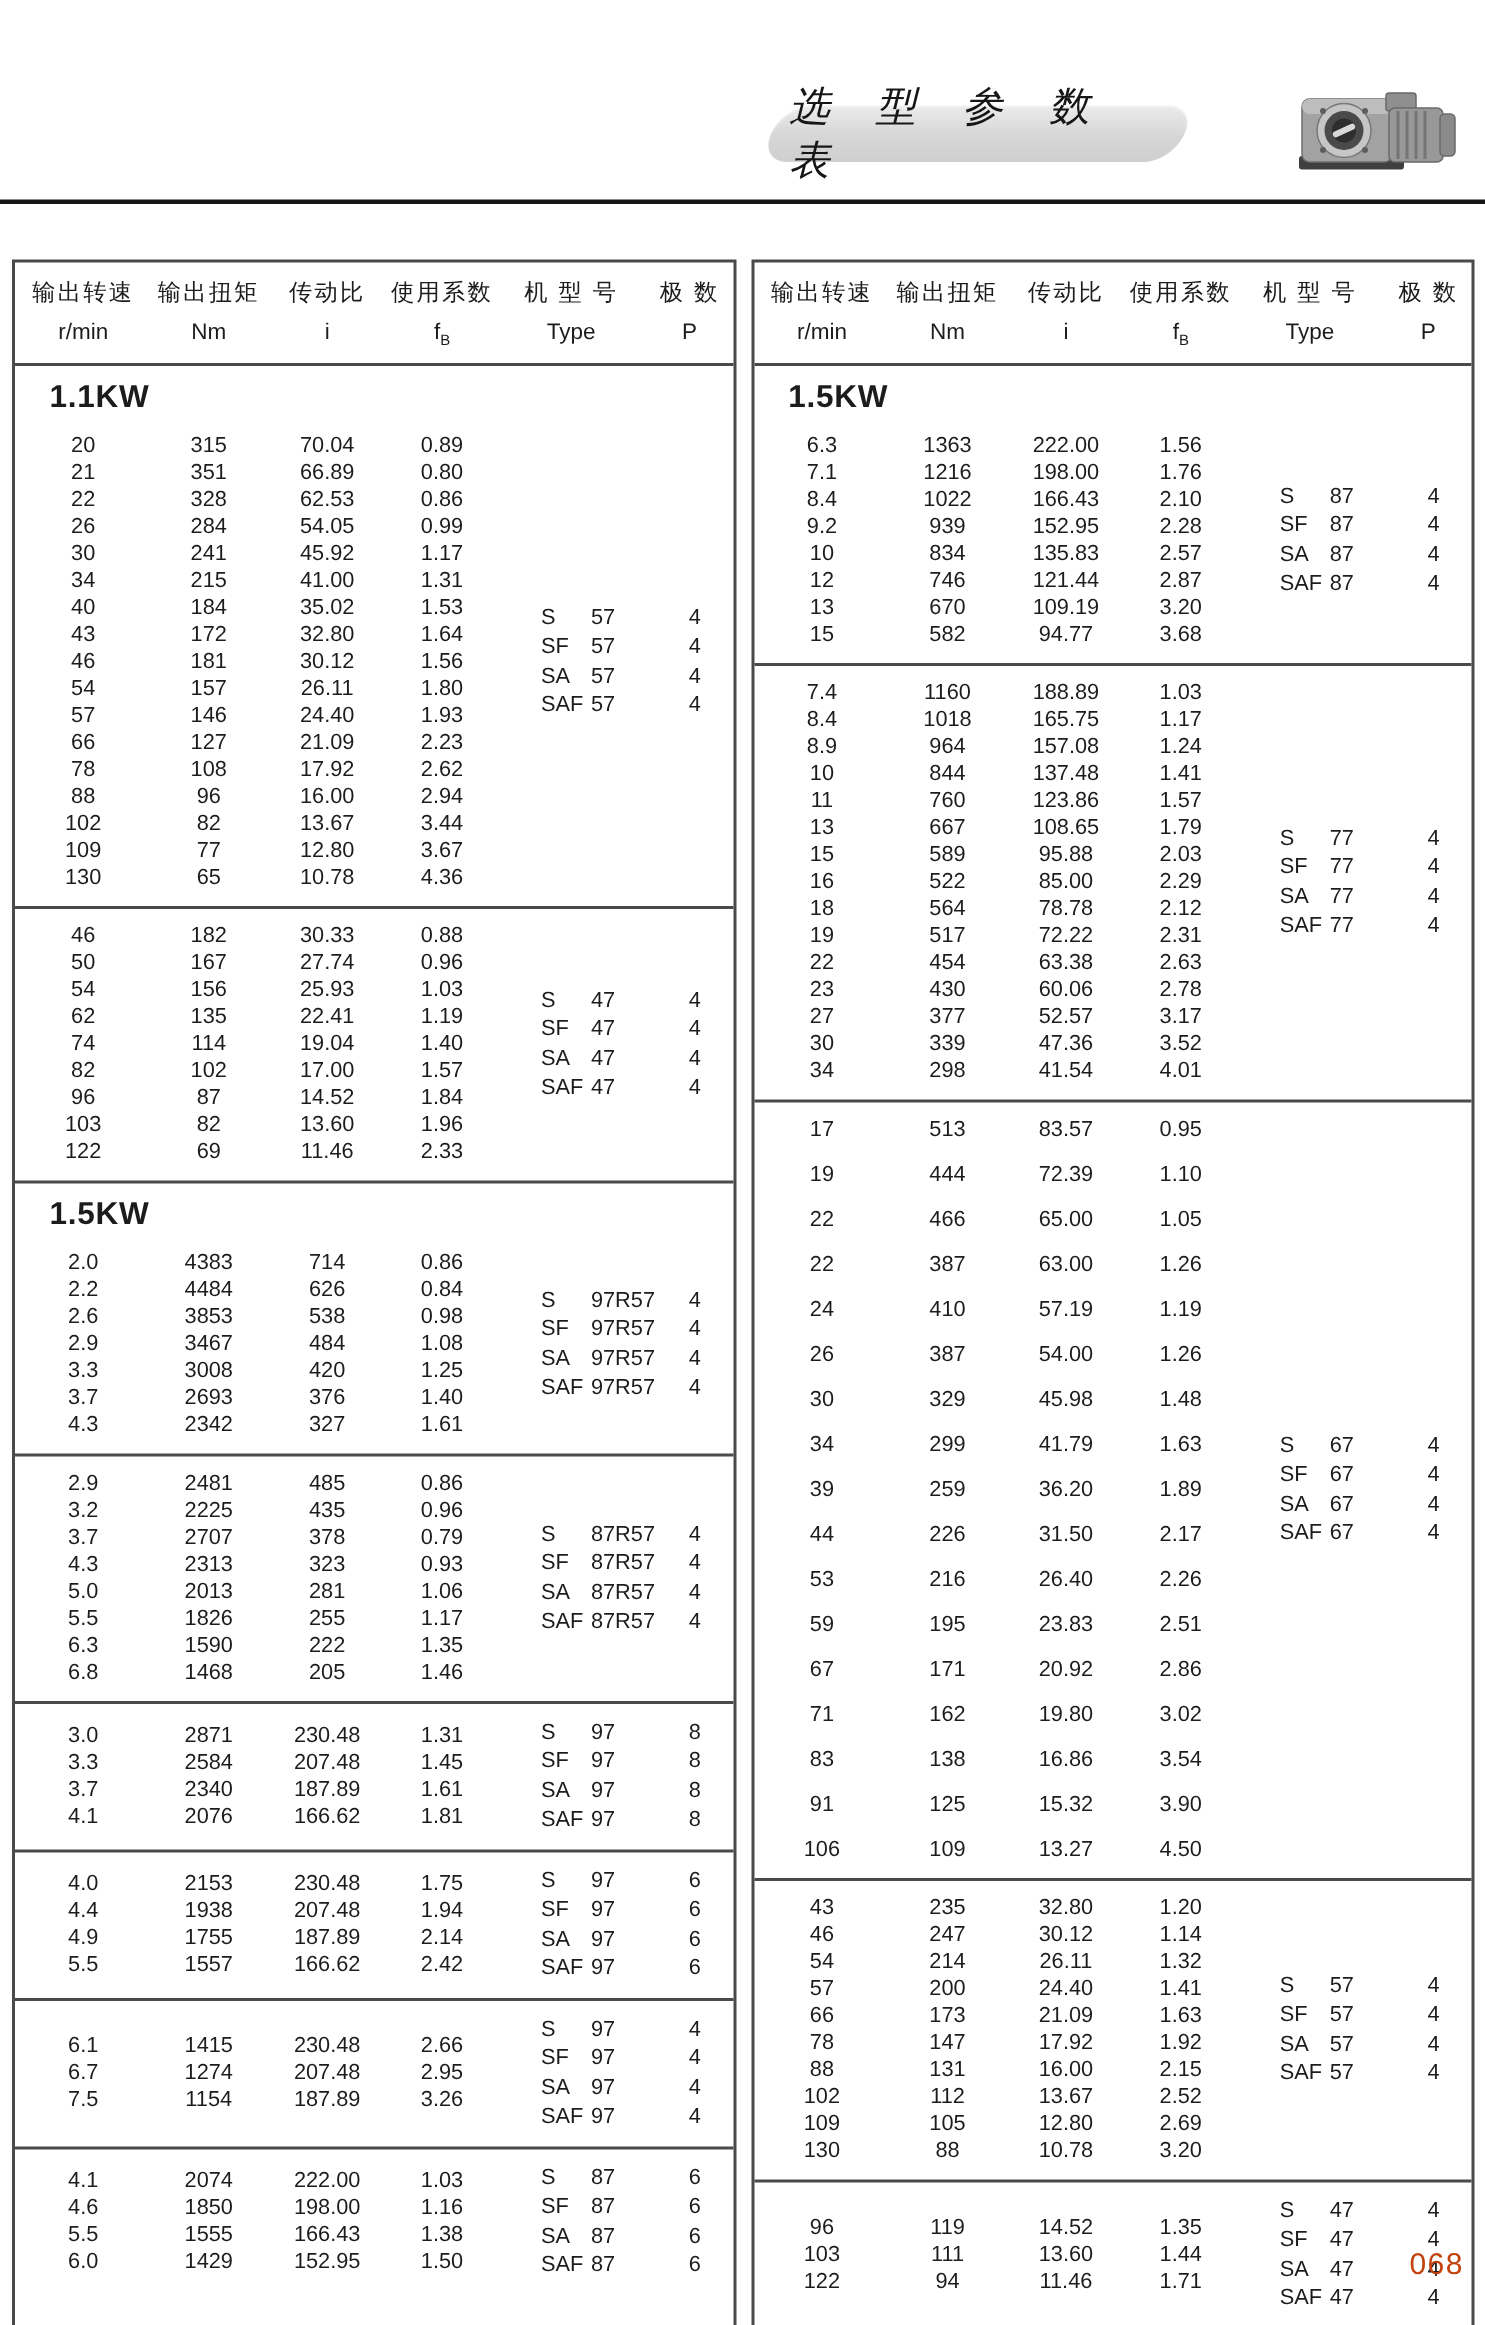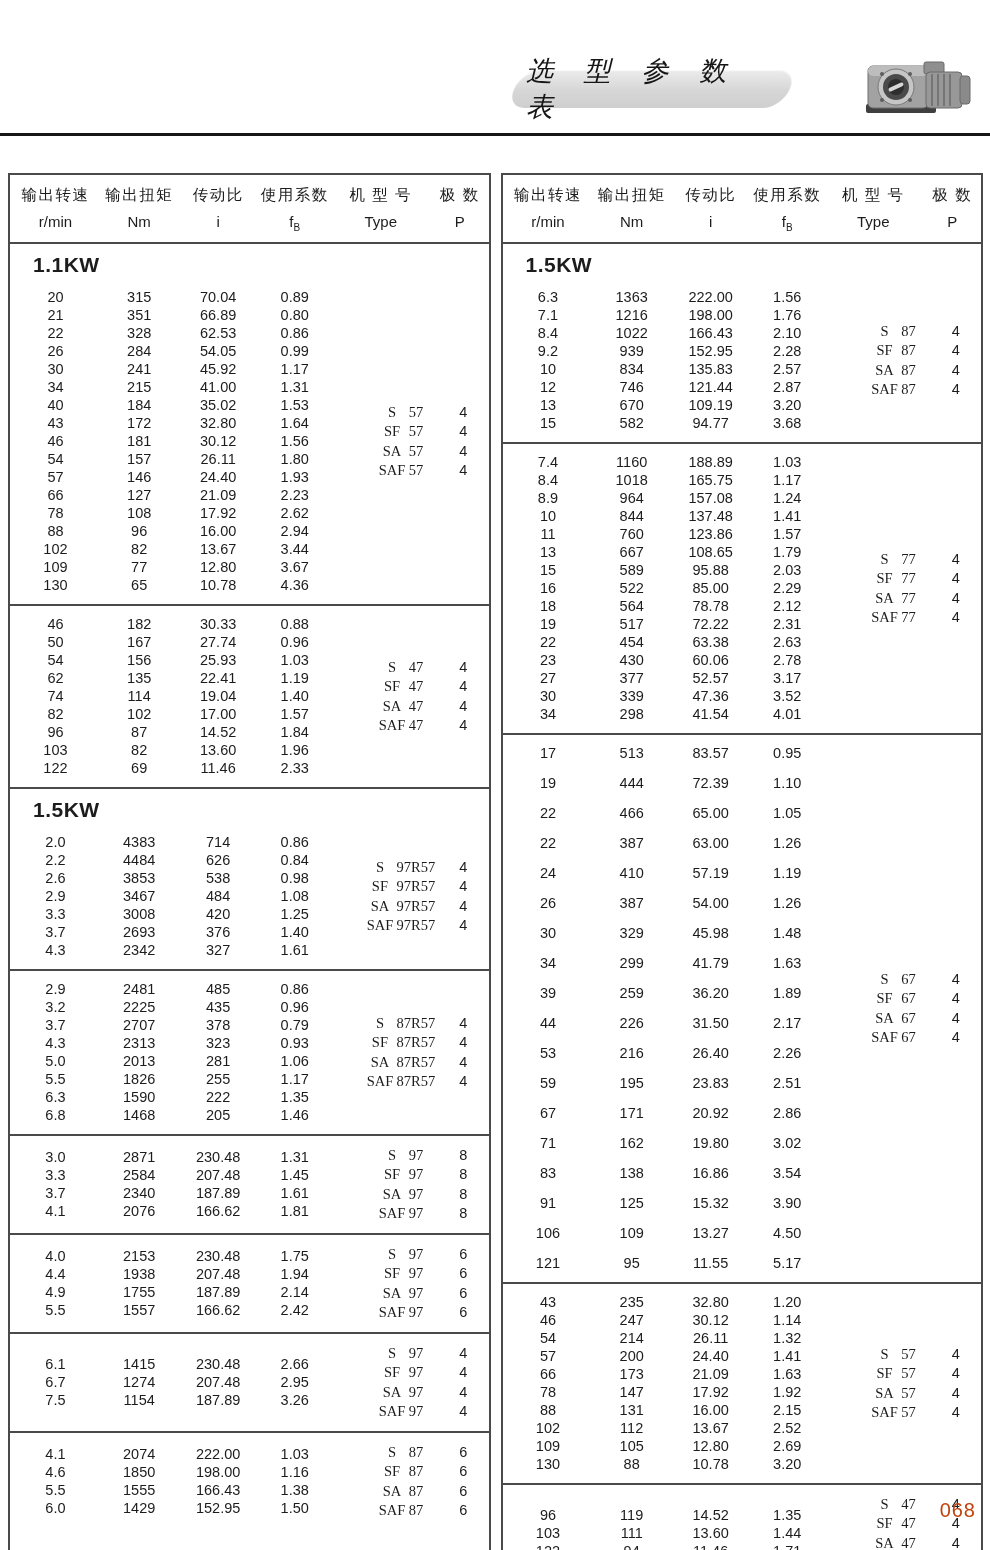--- a/index.html
+++ b/index.html
@@ -33,21 +33,21 @@
   .section + .section { border-top:2px solid #4a4a4a; }
   .ptitle { font-size:21px; font-weight:bold; padding:9px 0 2px 13px; letter-spacing:0.5px;margin-left:10px; }
   .block { position:relative; padding:9px 0 10px; }
   .block + .block { border-top:2px solid #4a4a4a; }
   .rows { display:flex; flex-direction:column; justify-content:center; }
   .drow { line-height:18px; font-size:14.5px; }
   .dc { text-align:center; }
 
   .typecol { position:absolute; left:67%; width:33%; top:50%; transform:translateY(-50%); }
   .tline { display:grid; grid-template-columns:68% 32%; line-height:19.5px; font-size:14.5px; }
-  .tlabel { text-align:center; padding-left:30px; white-space:nowrap;font-family:Liberation Serif, serif; }
+  .tlabel { text-align:left; padding-left:30px; white-space:nowrap; }
   .tseries { display:inline-block; min-width:2.3em; }
   .pval { text-align:center; }
 
   
   .pageno { position:absolute; right:14px; bottom:28px; font-size:20px; color:#c2410c; letter-spacing:1px; }
 </style>
 </head>
 <body>
 
 <div class="page">
@@ -938,26 +938,20 @@
                   <span class="dc">125</span>
                   <span class="dc">15.32</span>
                   <span class="dc">3.90</span>
                 </div>
                 <div class="drow grid6">
                   <span class="dc">106</span>
                   <span class="dc">109</span>
                   <span class="dc">13.27</span>
                   <span class="dc">4.50</span>
                 </div>
-                <div class="drow grid6">
-                  <span class="dc">121</span>
-                  <span class="dc">95</span>
-                  <span class="dc">11.55</span>
-                  <span class="dc">5.17</span>
-                </div>
               </div>
               <div class="typecol">
                 <div class="tline">
                   <span class="tlabel"><span class="tseries">S</span><span class="tmodel">67</span></span>
                   <span class="pval">4</span>
                 </div>
                 <div class="tline">
                   <span class="tlabel"><span class="tseries">SF</span><span class="tmodel">67</span></span>
                   <span class="pval">4</span>
                 </div>

